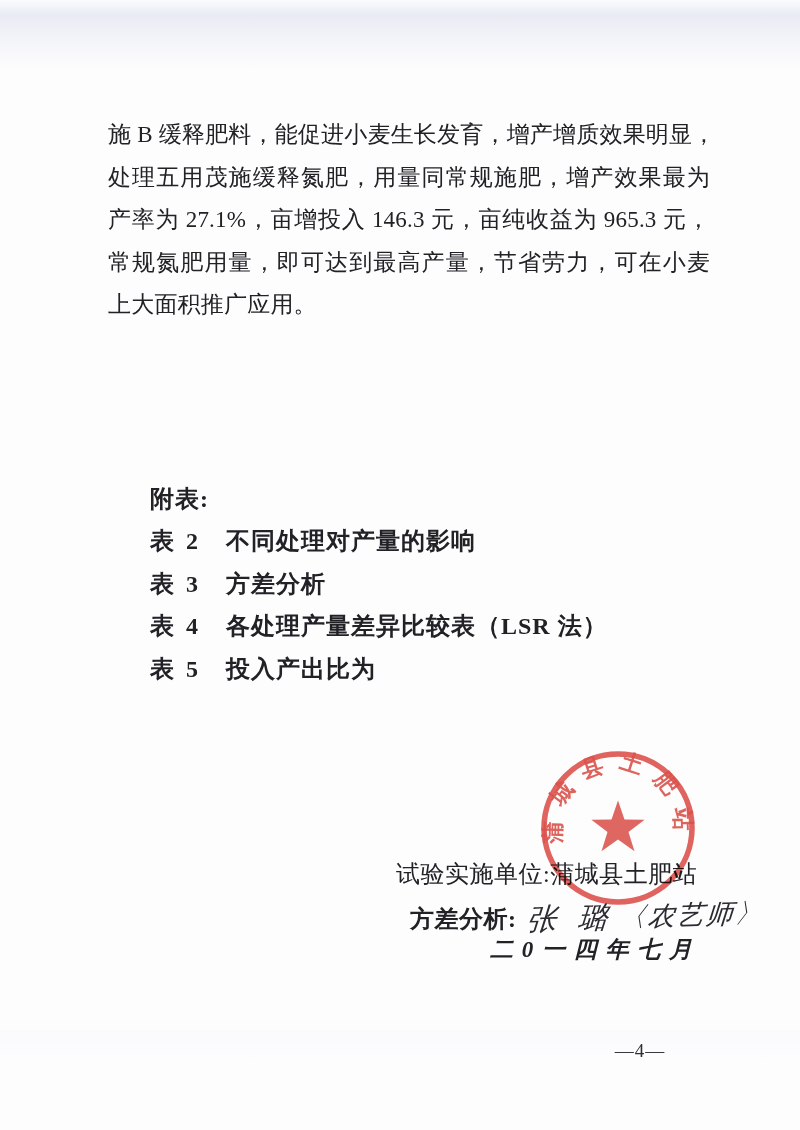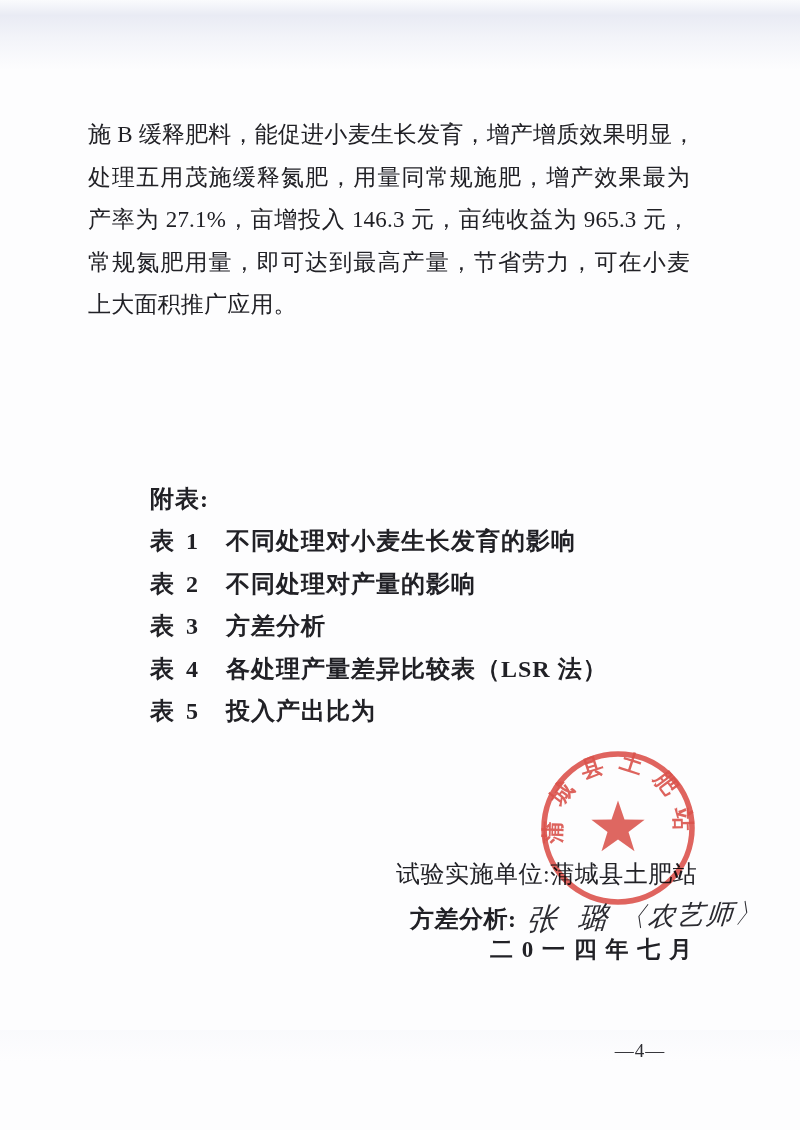--- a/index.html
+++ b/index.html
@@ -15,21 +15,21 @@
   .scan-band-top {
     position: absolute; left: 0; top: 0; width: 800px; height: 70px;
     background: linear-gradient(180deg, #fafbfd 0%, #e9ebf4 22%, #f3f4f9 55%, #fdfdfe 100%);
   }
   .scan-band-bottom {
     position: absolute; left: 0; top: 1030px; width: 800px; height: 40px;
     background: linear-gradient(180deg, #f7f8fb 0%, #fdfdfe 80%);
     opacity: .6;
   }
   .body-text {
-    position: absolute; left: 88px; top: 114px; width: 602px;
+    position: absolute; left: 108px; top: 114px; width: 602px;
     font-size: 23px; line-height: 42.6px; font-weight: 500;
     letter-spacing: 0.2px;
   }
   .body-line { text-align: justify; text-align-last: justify; white-space: nowrap; }
   .body-line.last { text-align: right; text-align-last: left; }
   .attachments {
     position: absolute; left: 150px; top: 478px;
     font-size: 24px; line-height: 42.4px; font-weight: 600;
     letter-spacing: 1px;
   }
@@ -52,20 +52,21 @@
     transform: rotate(-2deg) skewX(-6deg);
     transform-origin: left bottom;
     margin-left: 8px; vertical-align: -3px;
     white-space: nowrap;
   }
   .handwriting .host-title { letter-spacing: 2px; margin-left: 4px; font-size: 27px; }
   .sig-date {
     position: absolute; left: 490px; top: 934px;
     font-size: 23px; font-weight: 600; letter-spacing: 1.5px;
     white-space: nowrap;
+    font-style: italic;
   }
   .seal {
     position: absolute; left: 537px; top: 747px; width: 162px; height: 162px;
     mix-blend-mode: multiply; opacity: 0.93;
   }
   .page-footer {
     position: absolute; left: 560px; top: 1040px; width: 160px;
     text-align: center; font-size: 19px; color: #2e2e33; letter-spacing: 1px;
   }
 </style>
@@ -78,23 +79,20 @@
 <div class="body-text">
   <div class="body-line">施 B 缓释肥料，能促进小麦生长发育，增产增质效果明显，</div>
   <div class="body-line">处理五用茂施缓释氮肥，用量同常规施肥，增产效果最为</div>
   <div class="body-line">产率为 27.1%，亩增投入 146.3 元，亩纯收益为 965.3 元，</div>
   <div class="body-line">常规氮肥用量，即可达到最高产量，节省劳力，可在小麦</div>
   <div class="body-line last">上大面积推广应用。</div>
 </div>
 
 <div class="attachments">
   <div class="attach-heading">附表:</div>
-  <div class="attach-item">
-    <span class="attach-no">表 1</span><span>不同处理对小麦生长发育的影响</span>
-  </div>
   <div class="attach-item">
     <span class="attach-no">表 2</span><span>不同处理对产量的影响</span>
   </div>
   <div class="attach-item">
     <span class="attach-no">表 3</span><span>方差分析</span>
   </div>
   <div class="attach-item">
     <span class="attach-no">表 4</span><span>各处理产量差异比较表（LSR 法）</span>
   </div>
   <div class="attach-item">

